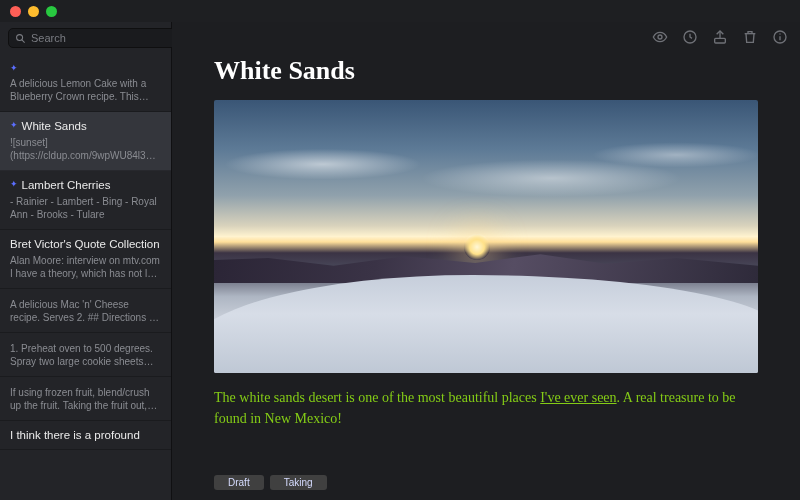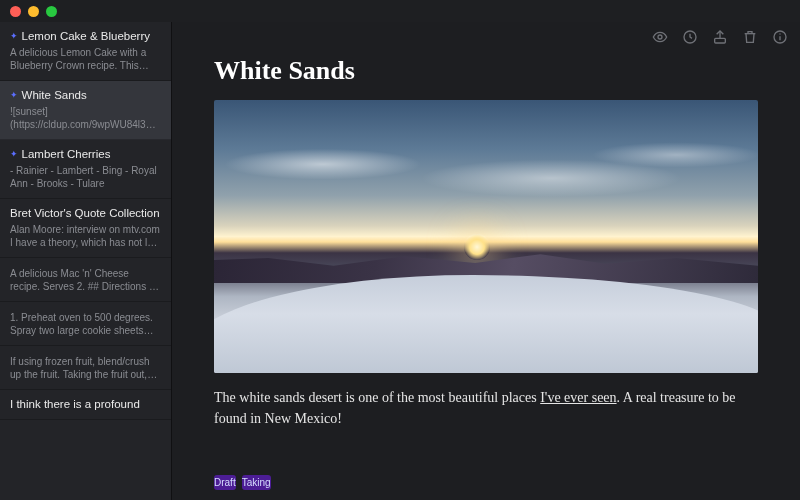--- a/index.html
+++ b/index.html
@@ -170,36 +170,36 @@
   .hero .dune {
     position:absolute; left:-5%; right:-5%; bottom:0; height:36%;
     background: linear-gradient(180deg,#c6cedb 0%, #d7dde7 40%, #bfc8d5 100%);
     border-top-left-radius: 55% 90%;
     border-top-right-radius: 60% 70%;
   }
 
   .body-text {
     font-family: Georgia, "Times New Roman", serif;
     font-size: 14px;
-    color: #e5e5e5;
+    color: #84cc16;
     margin-top: 14px;
     line-height: 1.5;
   }
   .body-text .u { text-decoration: underline; }
 
   .tagbar {
     padding: 6px 42px 10px 42px;
     display: flex;
     gap: 6px;
   }
   .tag {
     font-size: 10px;
-    background: #4c1d95;
+    background: #404040;
     color: #d6dcff;
-    padding: 2px 0;
+    padding: 2px 14px;
     border-radius: 3px;
     margin-top: 32px;
   }
 
   
   svg { display: block; }
 </style>
 </head>
 <body>
 
@@ -207,25 +207,43 @@
   <div class="traffic">
     <div class="tl red"></div>
     <div class="tl yellow"></div>
     <div class="tl green"></div>
   </div>
 </div>
 
 <div class="main">
 
   <aside class="sidebar">
+    <div class="search-row">
+      <div class="search-box">
+        <span>
+          <svg width="11" height="11" viewBox="0 0 24 24" fill="none" stroke="#7a7c82" stroke-width="2.4">
+              <circle cx="10" cy="10" r="6.5"></circle>
+              <line x1="15" y1="15" x2="21" y2="21"></line>
+            </svg>
+        </span>
+        <input type="text" placeholder="Search" style="">
+      </div>
+      <div class="compose-btn">
+        <span>
+          <svg width="15" height="15" viewBox="0 0 24 24" fill="none" stroke="#6d7fff" stroke-width="2">
+              <rect x="4" y="4" width="14" height="14" rx="2"></rect>
+              <path d="M19 2l3 3-9 9H10v-3l9-9z" fill="#6d7fff" stroke="none"></path>
+            </svg>
+        </span>
+      </div>
+    </div>
     <div class="note-list" id="note-list">
         <div class="note-item">
           <div class="note-title">
             <span class="pin">✦</span>
-            <span>Lemon Cake &amp; Blueberry</span>
           </div>
           <div class="note-preview">A delicious Lemon Cake with a Blueberry Crown recipe. This recipe also works</div>
         </div>
         <div class="note-item selected">
           <div class="note-title">
             <span class="pin">✦</span>
             <span>White Sands</span>
           </div>
           <div class="note-preview">![sunset](https://cldup.com/9wpWU84l3n.jpg) The white sands</div>
         </div>

